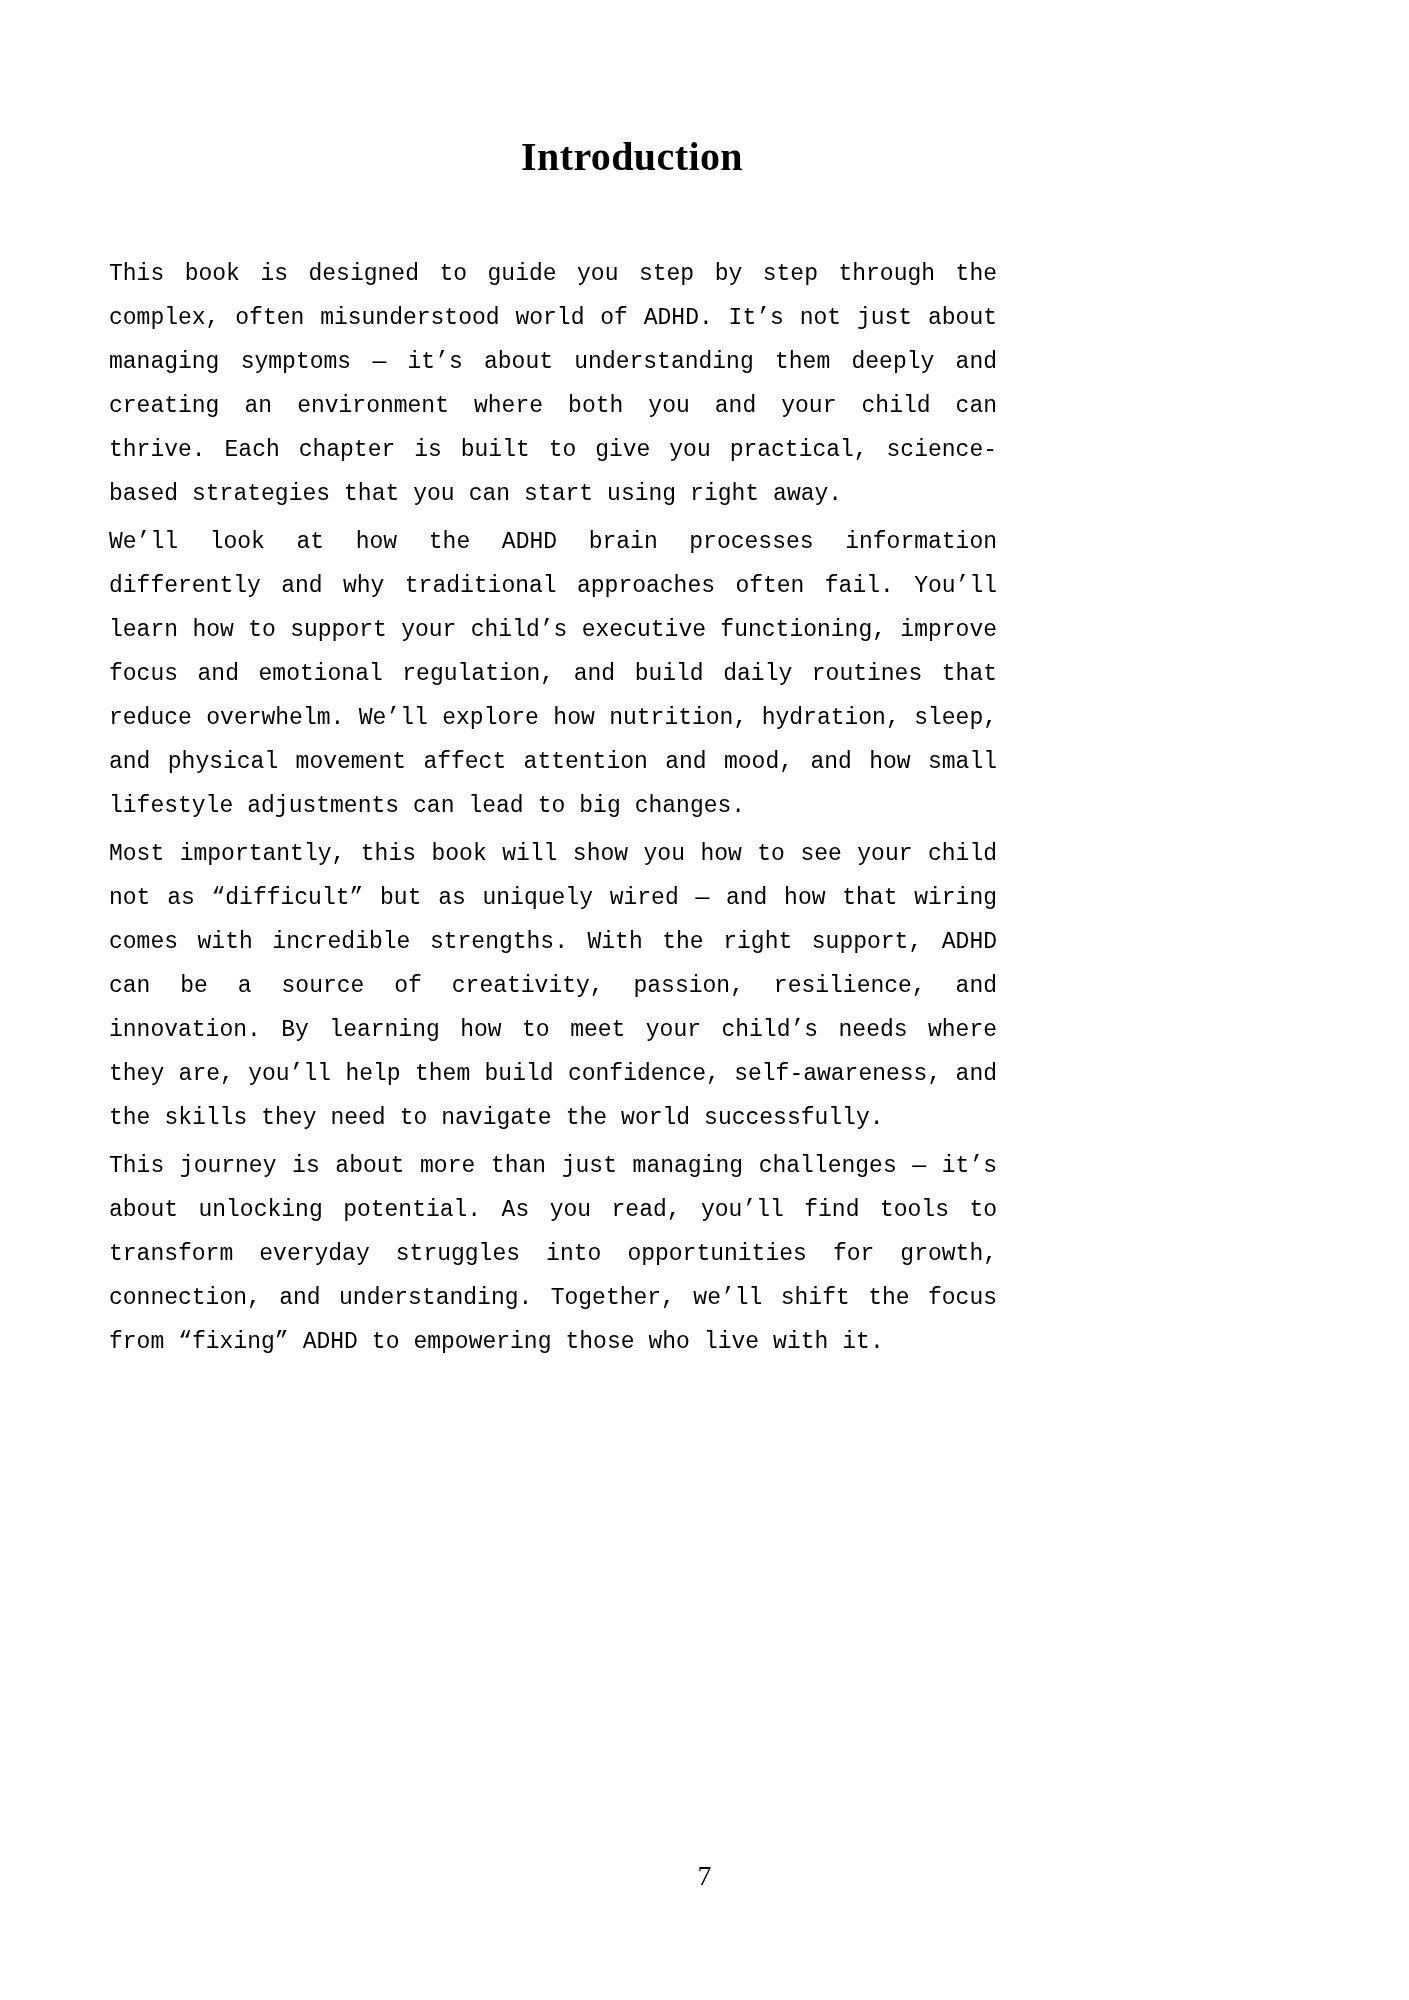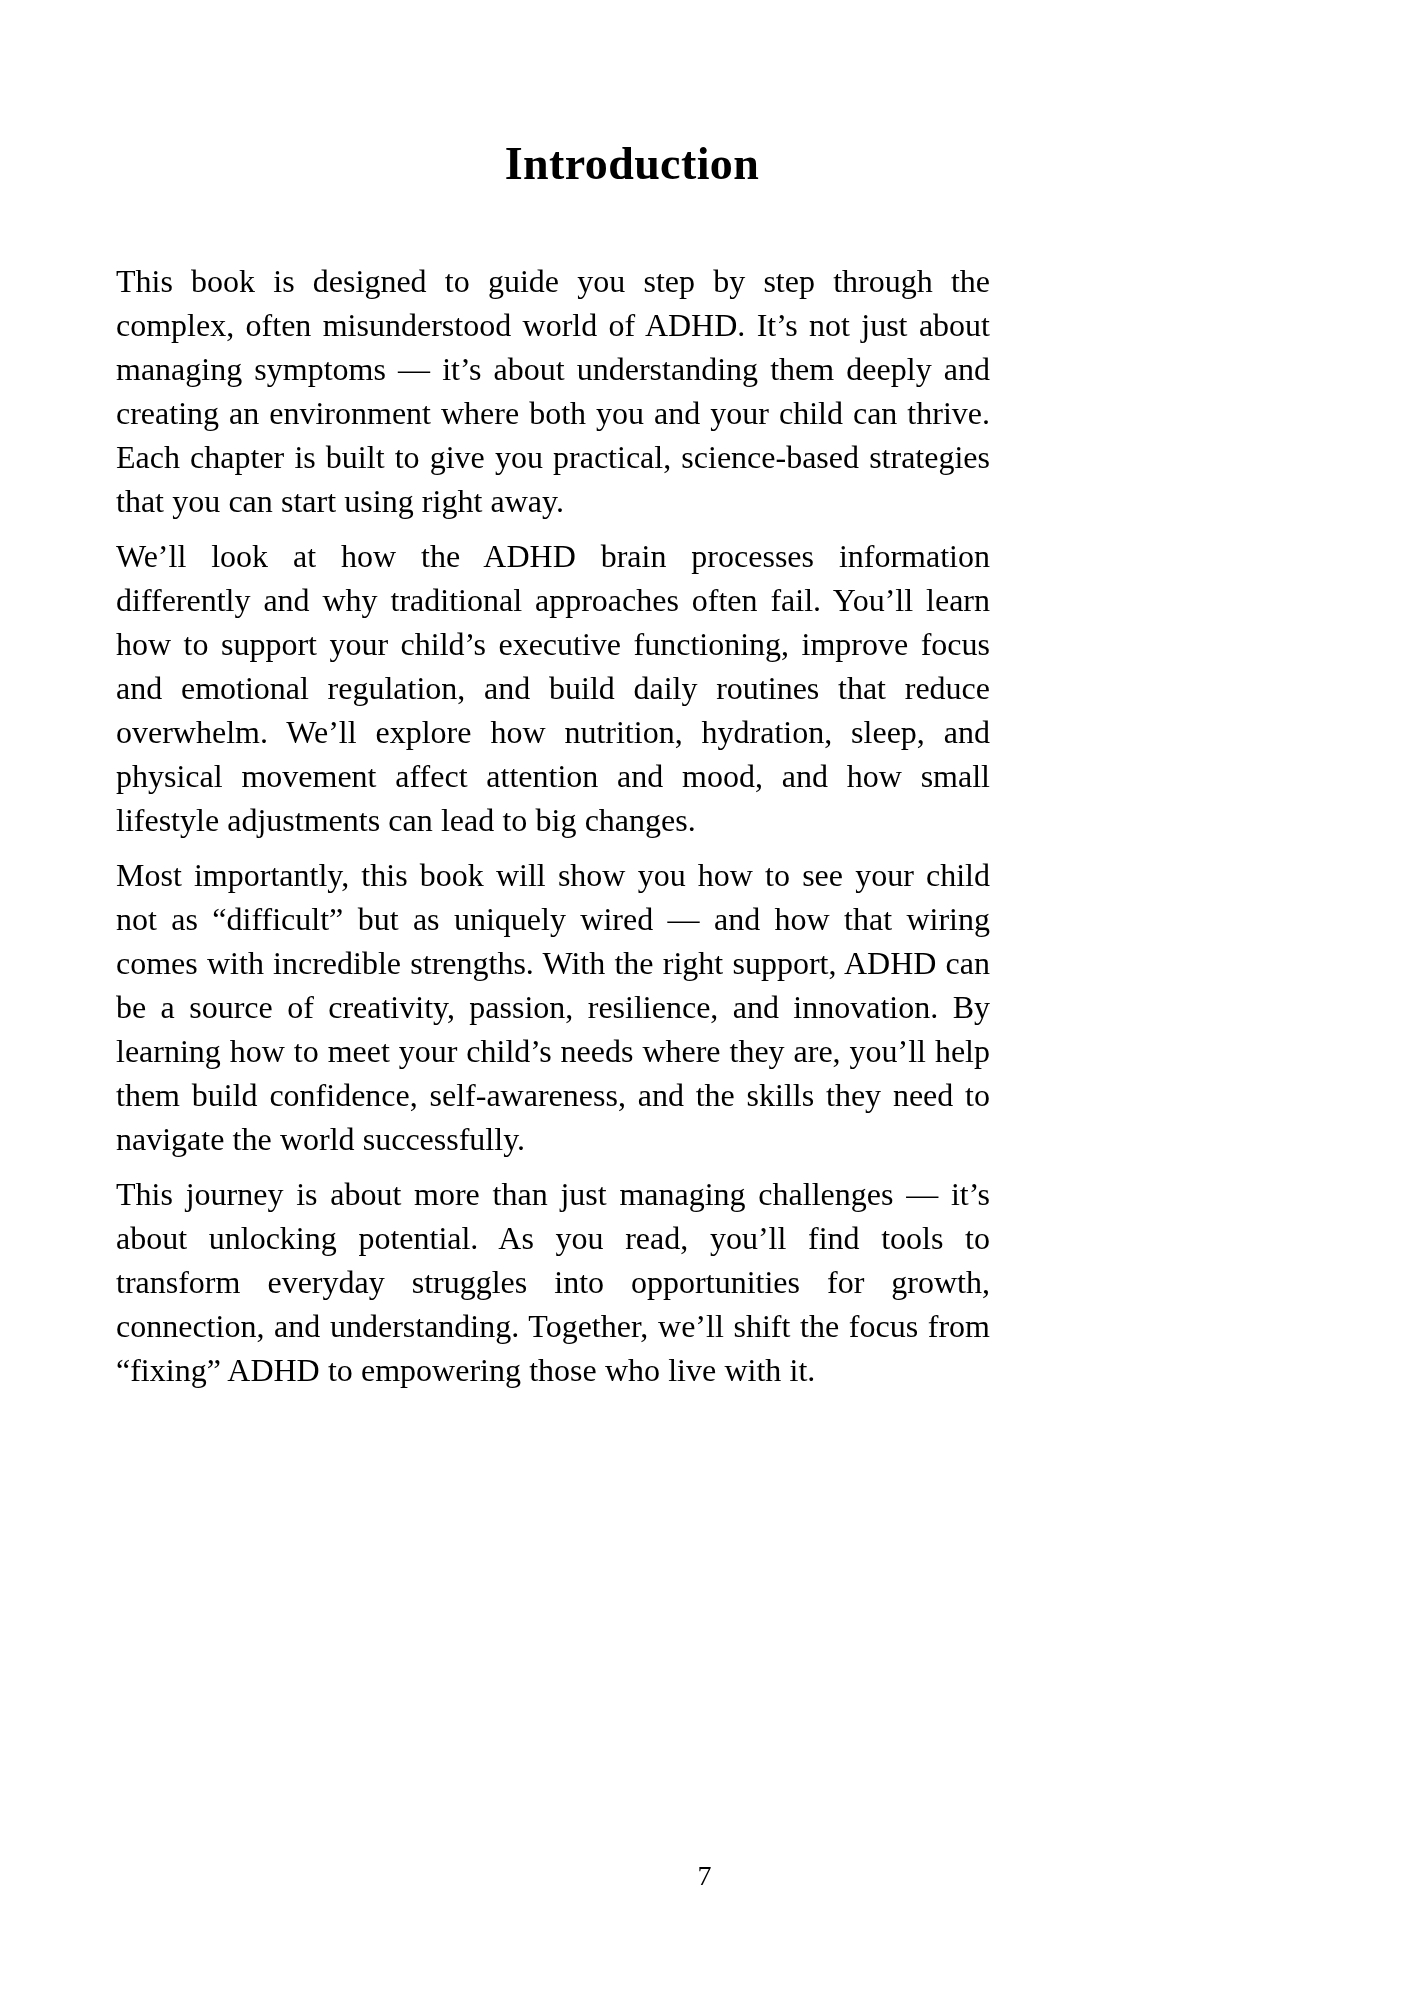--- a/index.html
+++ b/index.html
@@ -23,42 +23,43 @@
     box-sizing: border-box;
     overflow: hidden;
   }
 
   .page-title {
     position: absolute;
     top: 108px;
     left: 0;
     width: 1264px;
     text-align: center;
-    font-size: 46px;
+    font-size: 40px;
     font-weight: bold;
     letter-spacing: 0.4px;
     line-height: 1.1;
   }
 
   .body-block {
     position: absolute;
     top: 248px;
     left: 105px;
     width: 896px;
   }
 
   .para {
-    margin: 11px;
-    font-size: 32px;
+    margin: 4px;
+    font-size: 23px;
     line-height: 44px;
     text-align: justify;
     text-justify: inter-word;
     -webkit-hyphens: none;
     hyphens: none;
     word-spacing: 0.2px;
+    font-family: Liberation Mono, monospace;
   }
 
   .para:last-child {
     text-align-last: left;
   }
 
   .page-number {
     position: absolute;
     top: 1862px;
     left: 0;

